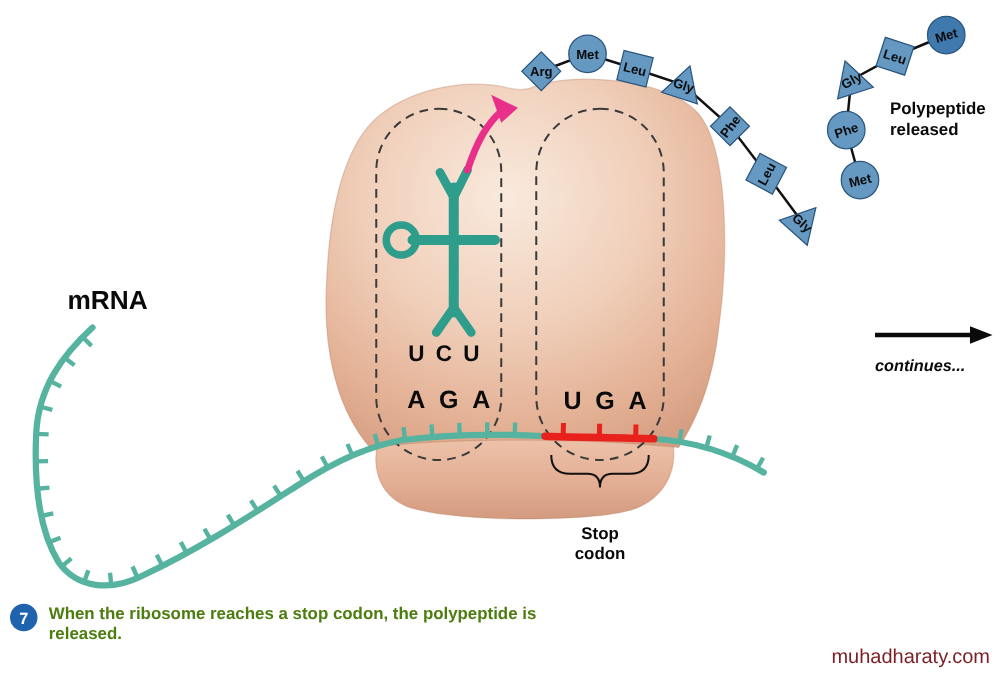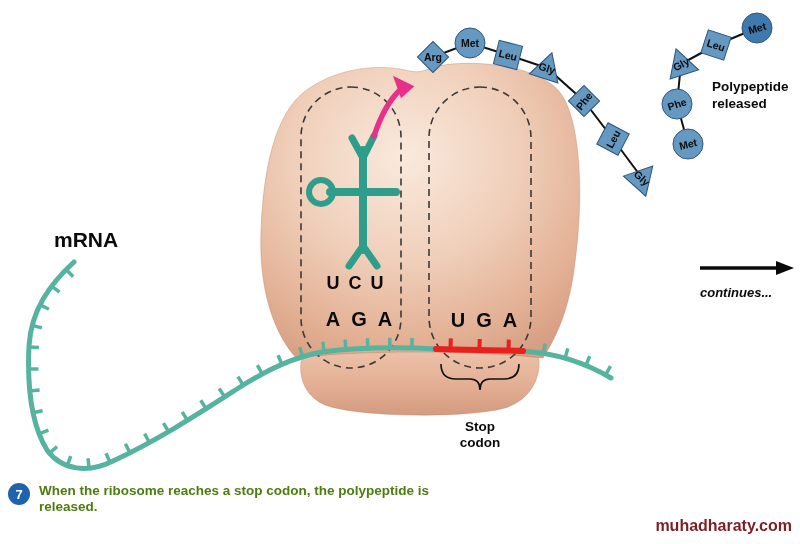--- a/index.html
+++ b/index.html
@@ -11,21 +11,21 @@
   .codon-lg{font-size:20px;font-weight:bold;text-anchor:middle;}
   .mrna-label{font-size:21px;font-weight:bold;}
   .side-label{font-size:13.5px;font-weight:bold;}
   .stop-label{font-size:13.5px;font-weight:bold;text-anchor:middle;}
   .continues{font-size:13px;font-weight:bold;font-style:italic;}
   .caption{position:absolute;left:8px;top:483px;display:flex;gap:9px;align-items:flex-start;}
   .badge{width:22px;height:22px;border-radius:50%;background:#1f63ae;color:#fff;
          font-weight:bold;font-size:13px;display:flex;align-items:center;justify-content:center;flex:0 0 auto;}
   .caption-text{width:424px;font-weight:bold;font-size:13.5px;line-height:1.22;color:#4d7c0f;}
   .copyright{position:absolute;left:8px;top:525px;font-size:9px;color:#222;}
-  .website{position:absolute;right:8px;top:517px;font-size:16px;font-weight:bold;color:#7b1f24;cursor:pointer;}
+  .website{position:absolute;right:8px;top:517px;font-size:16px;font-weight:normal;color:#7b1f24;cursor:pointer;}
 </style>
 </head>
 <body>
 
 <div class="stage">
 
   <svg width="800" height="544" viewBox="0 0 800 544">
     <defs>
       <radialGradient id="riboGrad" cx="45%" cy="32%" r="78%">
         <stop offset="0%" stop-color="#f9eadd"></stop>

